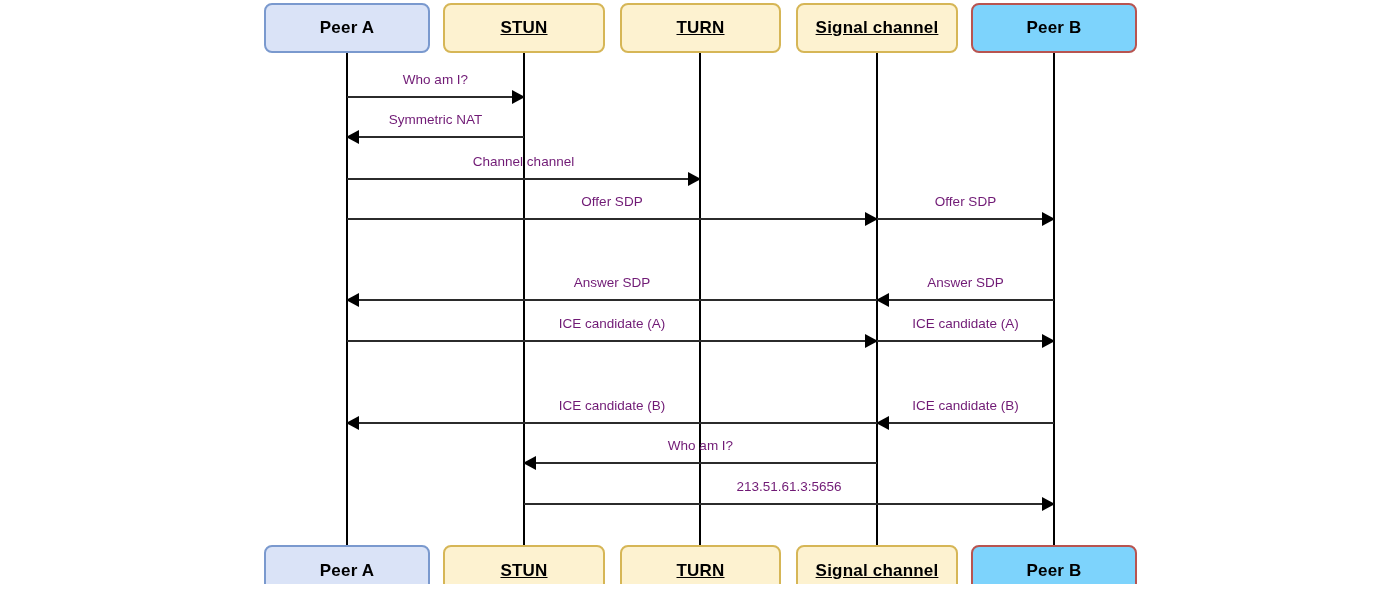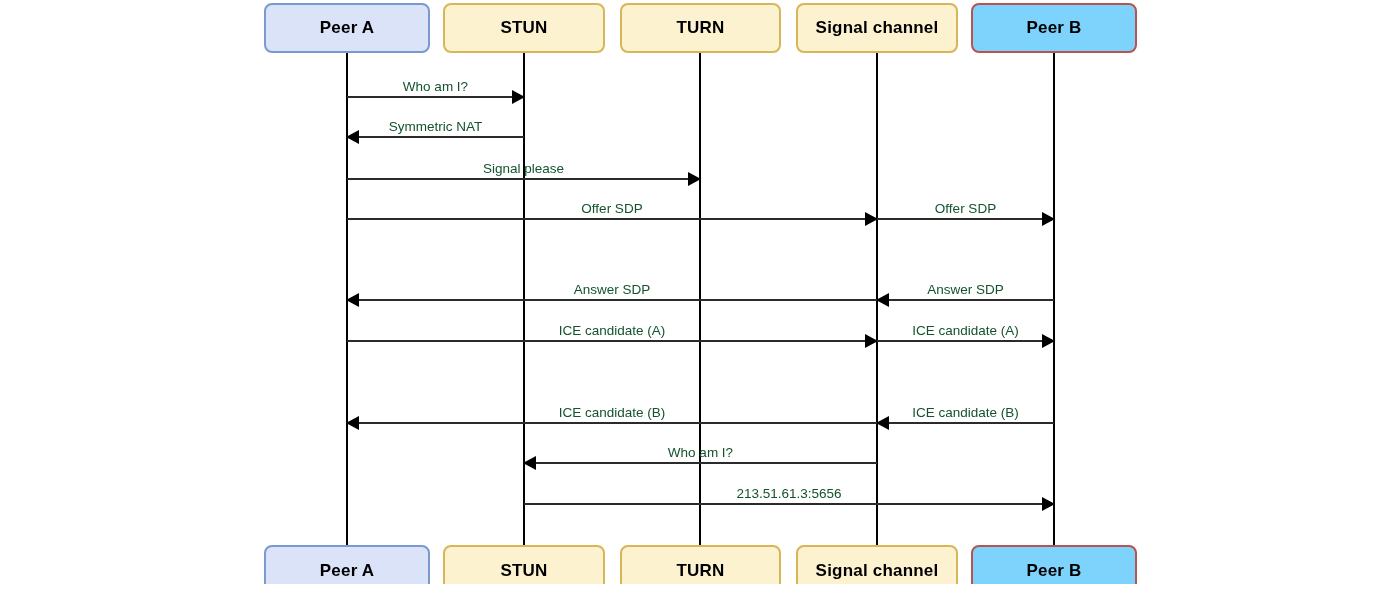--- a/index.html
+++ b/index.html
@@ -34,20 +34,21 @@
     letter-spacing: 0.2px;
     white-space: nowrap;
   }
   .actor-box.peer {
     border-color: #7a99ce;
     background: #dae3f7;
   }
   .actor-box.service {
     border-color: #d6b656;
     background: #fdf2d0;
+    text-decoration: underline;
   }
   .actor-box.peerb {
     border-color: #b85450;
     background: #7dd3fc;
   }
 
   
   .lifeline {
     position: absolute;
     width: 2px;
@@ -78,26 +79,26 @@
   .msg.right .head {
     right: -1px;
     border-left: 13px solid #000000;
   }
   .msg.left .head {
     left: -1px;
     border-right: 13px solid #000000;
   }
   .msg .label {
     position: absolute;
-    bottom: 1px;
+    bottom: 8px;
     left: 0;
     width: 100%;
     text-align: center;
     font-size: 13.5px;
-    color: #14532d;
+    color: #701a75;
     white-space: nowrap;
     line-height: 1.1;
   }
 </style>
 </head>
 <body>
 
 <div id="canvas">
   <div id="lifelines">
       <div class="lifeline" style="left: 346px; top: 53px; height: 492px;"></div>
@@ -120,21 +121,21 @@
         <div class="label">Who am I?</div>
       </div>
       <div class="msg left" style="left: 347px; top: 136px; width: 177px;">
         <div class="line"></div>
         <div class="head"></div>
         <div class="label">Symmetric NAT</div>
       </div>
       <div class="msg right" style="left: 347px; top: 178px; width: 353px;">
         <div class="line"></div>
         <div class="head"></div>
-        <div class="label">Signal please</div>
+        <div class="label">Channel channel</div>
       </div>
       <div class="msg right" style="left: 347px; top: 218px; width: 530px;">
         <div class="line"></div>
         <div class="head"></div>
         <div class="label">Offer SDP</div>
       </div>
       <div class="msg right" style="left: 877px; top: 218px; width: 177px;">
         <div class="line"></div>
         <div class="head"></div>
         <div class="label">Offer SDP</div>

